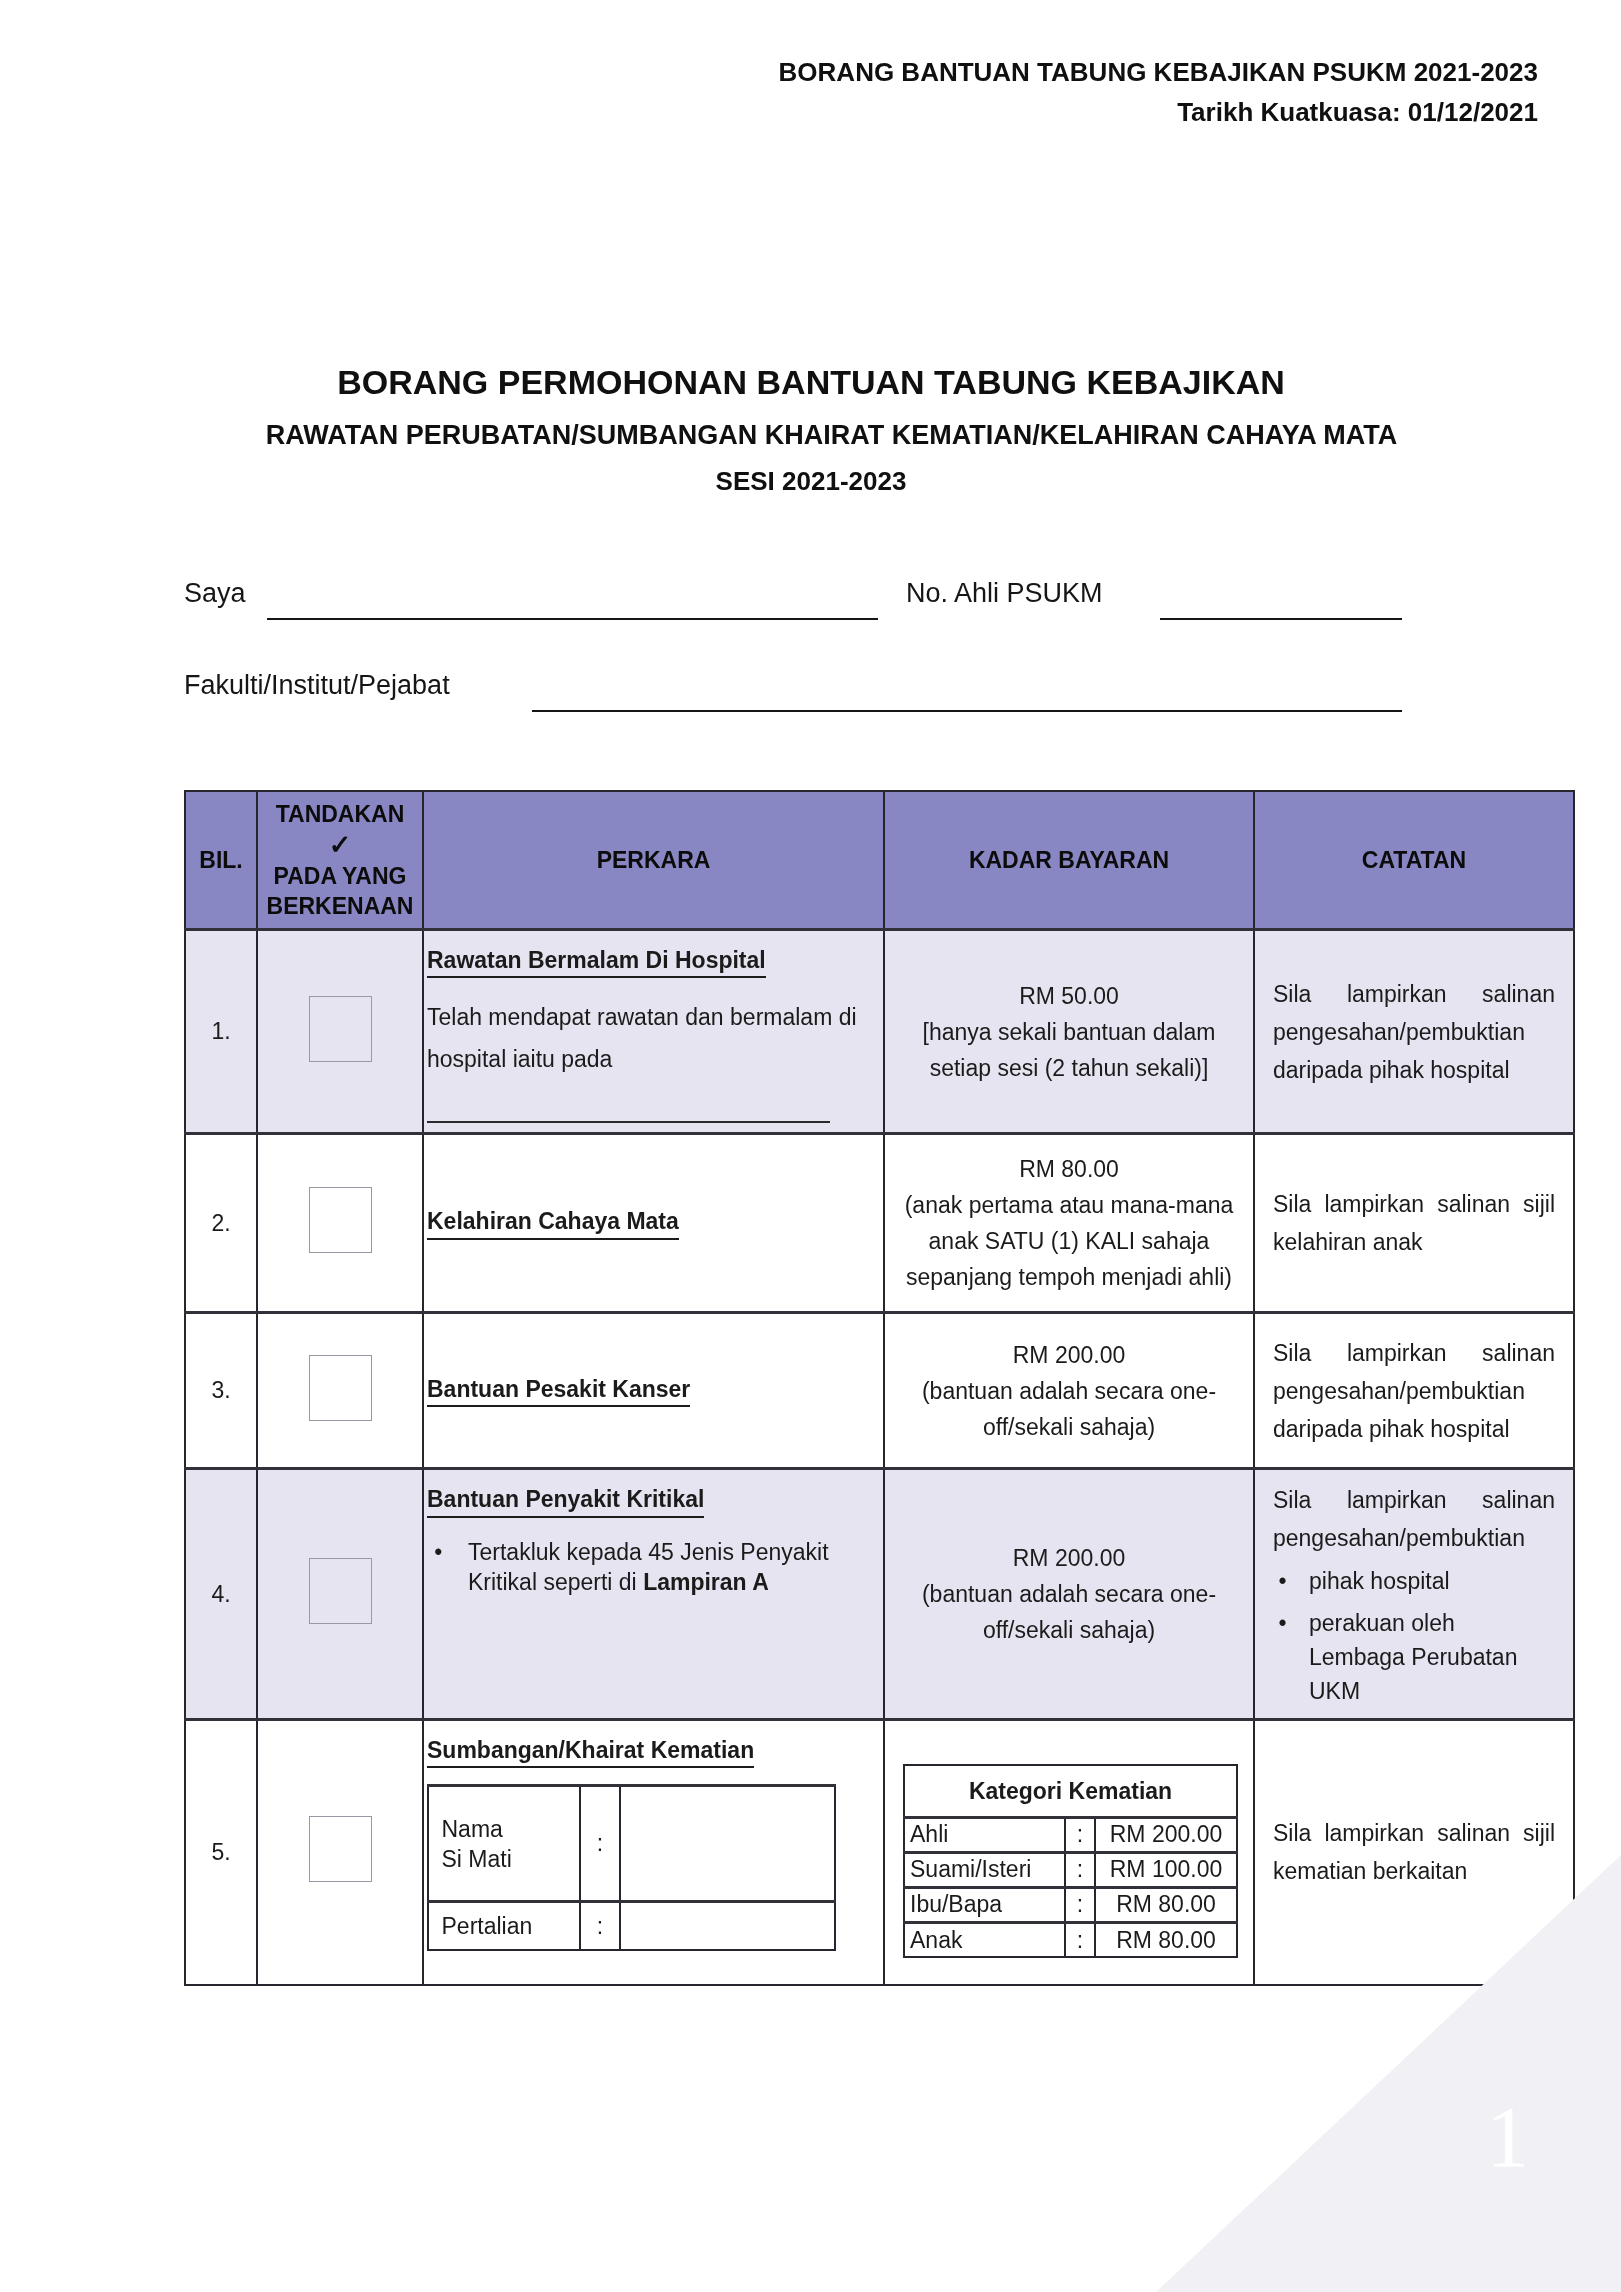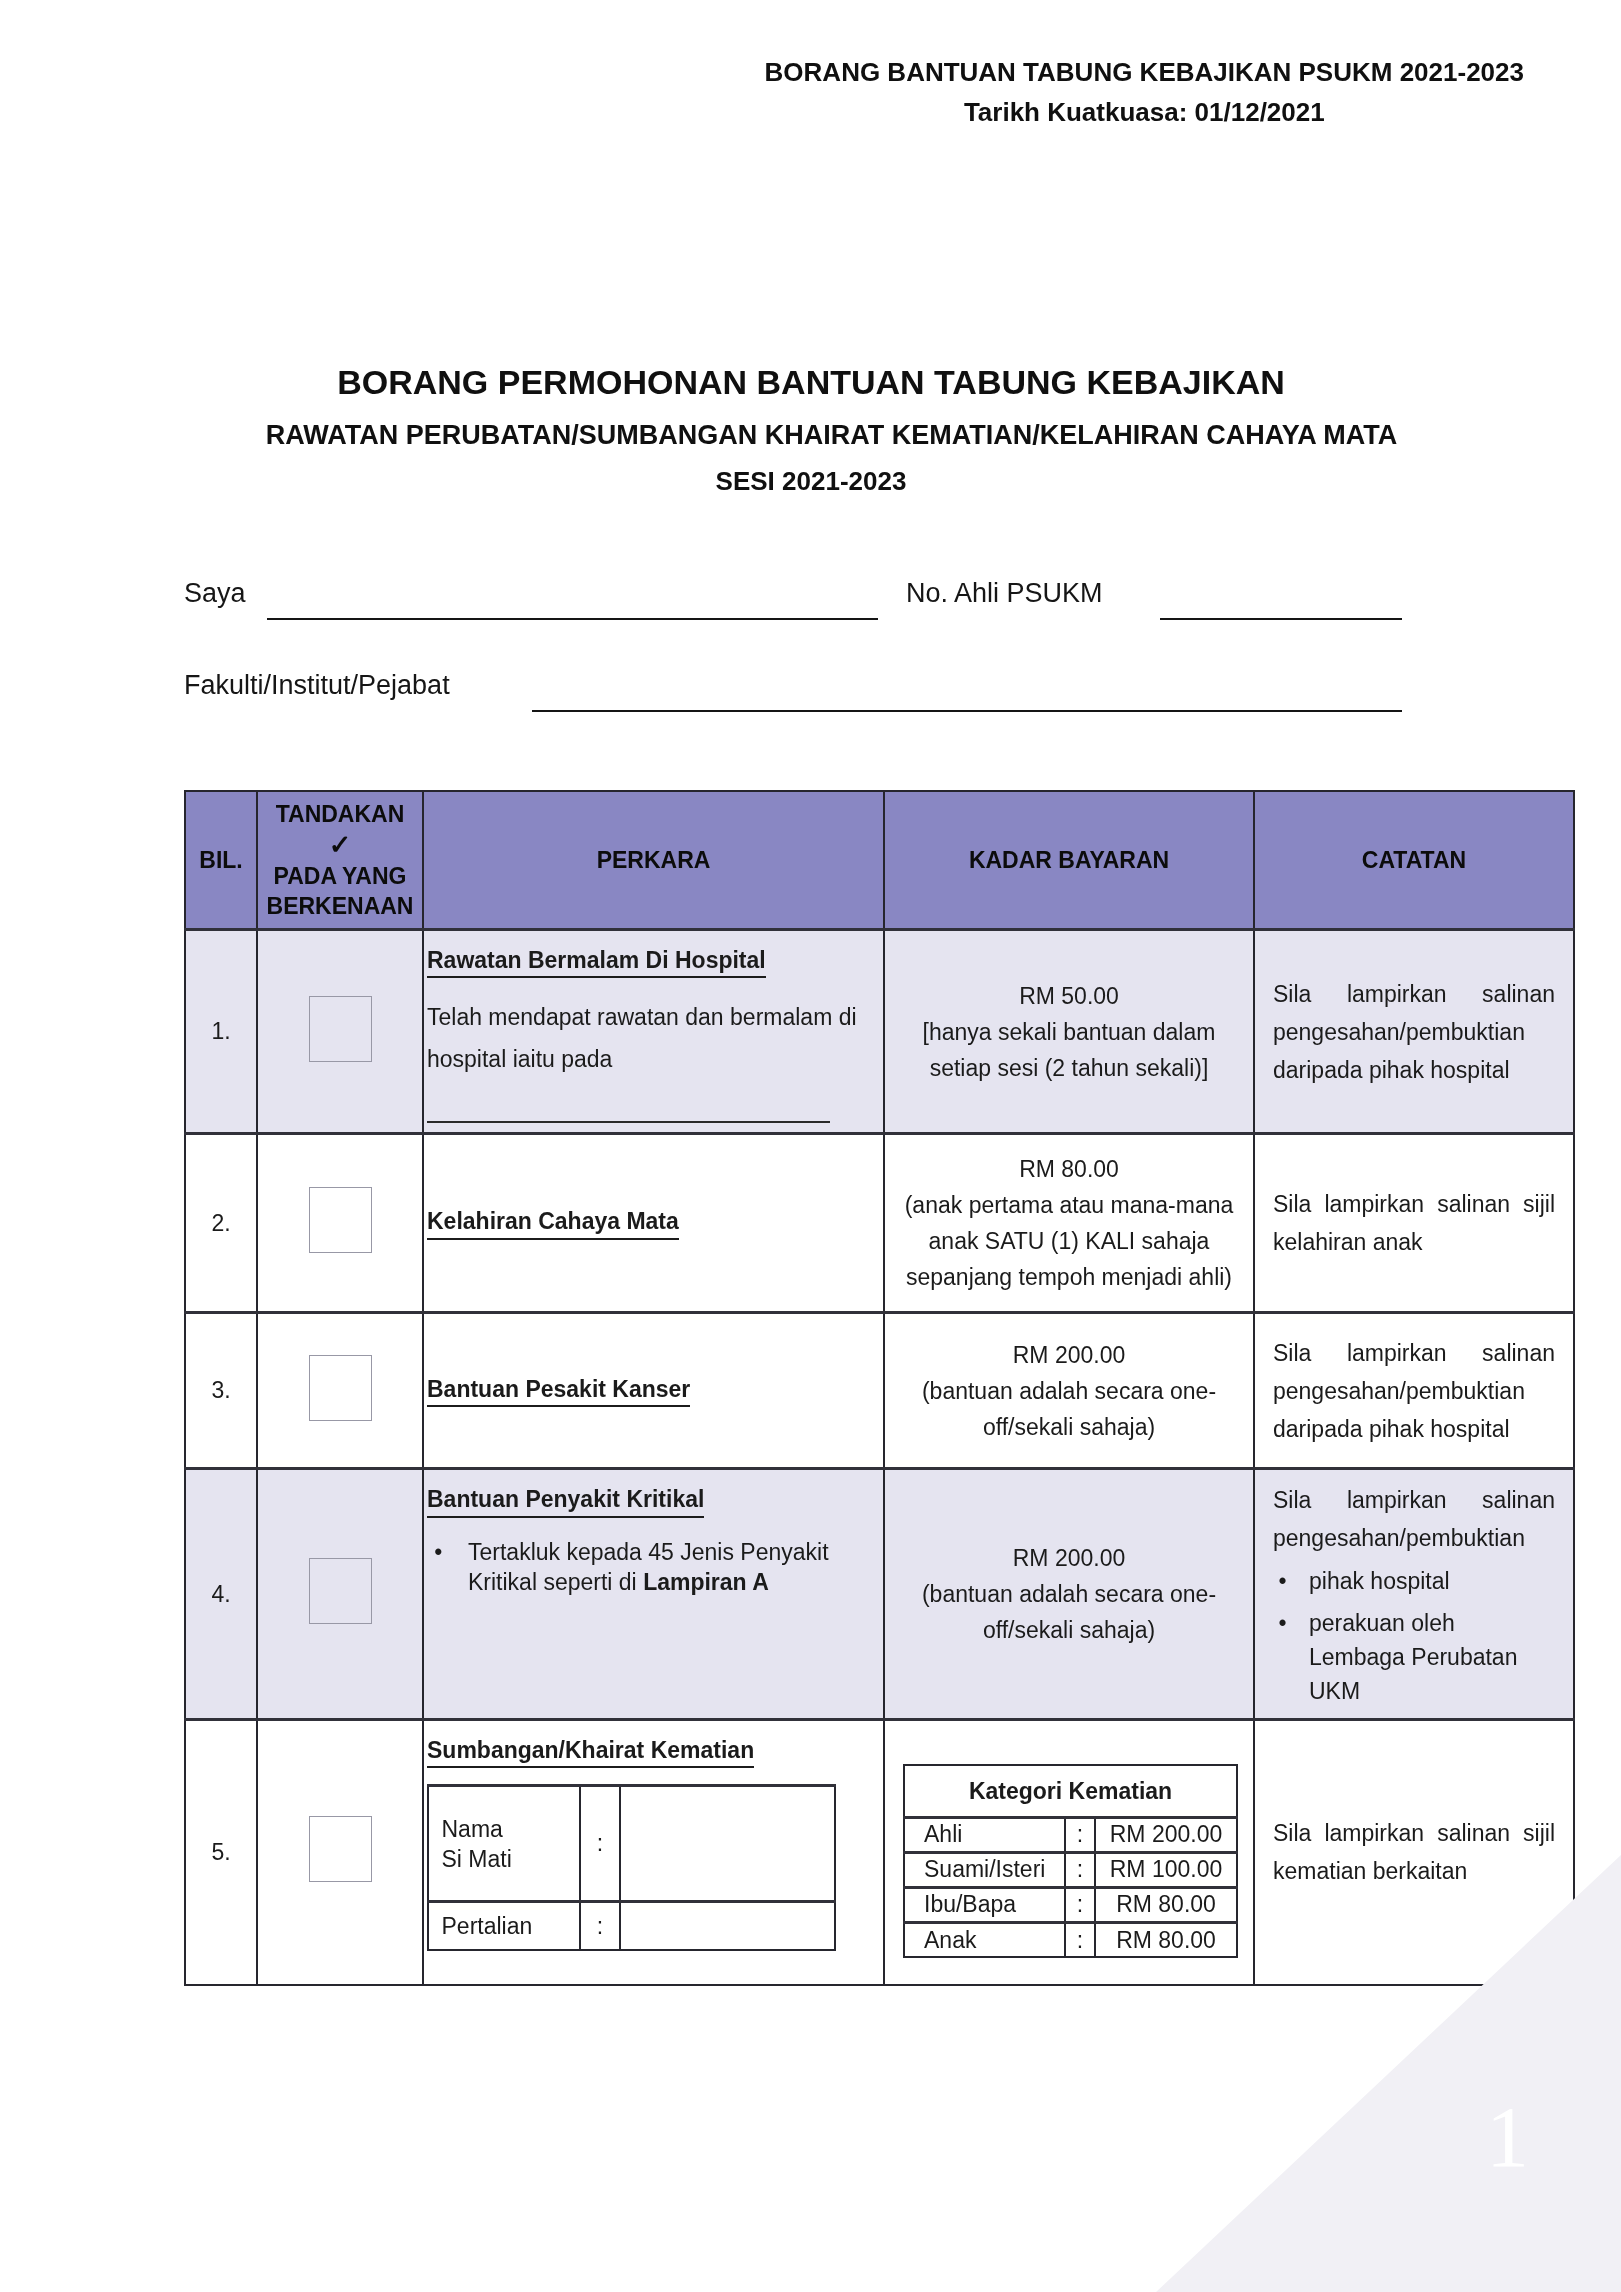--- a/index.html
+++ b/index.html
@@ -1,21 +1,21 @@
 <!DOCTYPE html>
 <html style="font-size:14.3px"><head>
 <meta charset="utf-8">
 <style>
   * { margin: 0; padding: 0; box-sizing: border-box; }
   html, body { width: 1622px; height: 2293px; background: #ffffff; }
   body { font-family: "Liberation Sans", sans-serif; color: #1e1e1e; }
   .page { position: relative; width: 1622px; height: 2293px; background: #ffffff; overflow: hidden; }
 
   
-  .doc-header { position: absolute; top: 52px; right: 98px; text-align: center;
+  .doc-header { position: absolute; top: 52px; right: 84px; text-align: right;
     font-weight: bold; font-size: 26px; line-height: 40px; color: #101010; }
 
   
   .logo-block { position: absolute; top: 158px; left: 0; right: 0; text-align: center; }
   .logo-mark { display: block; margin: 0 auto; }
   .logo-wordmark { font-family: "Liberation Serif", serif; font-weight: bold; font-size: 48px;
     line-height: 48px; color: #c01e25; letter-spacing: 1.8px; margin-top: -3.6px; }
   .logo-sub1 { font-size: 11.6px; letter-spacing: 3.6px; color: #55504e; line-height: 15px; margin-top: 1.8px; }
   .logo-sub2 { font-size: 8px; letter-spacing: 1.8px; color: #97826b; line-height: 10.7px; }
 
@@ -83,21 +83,21 @@
   .nama-table col.nc-1 { width: 152px; } .nama-table col.nc-2 { width: 40px; } .nama-table col.nc-3 { width: 215px; }
   .nama-table .n-label { padding-left: 12.5px; line-height: 30px; }
   .nama-table .n-colon { text-align: center; }
 
   .kategori-wrap { margin: 36px auto 0 auto; width: 333px; }
   .kategori-table { border-collapse: collapse; table-layout: fixed; width: 333px; background: #ffffff; }
   .kategori-table, .kategori-table td, .kategori-table th { border: 2.2px solid #26262e; }
   .kategori-table col.kc-1 { width: 161px; } .kategori-table col.kc-2 { width: 30px; } .kategori-table col.kc-3 { width: 142px; }
   .kategori-table th { font-weight: bold; text-align: center; height: 52px; font-size: 23px; }
   .kategori-table td { height: 35px; line-height: 27px; }
-  .kategori-table .k-label { padding-left: 19px; text-align: left; }
+  .kategori-table .k-label { padding-left: 5px; text-align: left; }
   .kategori-table .k-colon { text-align: center; }
   .kategori-table .k-amount { text-align: center; }
 
   
   .corner-triangle { position: absolute; left: 1155px; top: 1854px; width: 467px; height: 439px;
     background: #f1f0f5; clip-path: polygon(100% 0%, 100% 100%, 0% 100%); }
   .page-number { position: absolute; right: 93px; bottom: 106px;
     font-family: "Liberation Serif", serif; font-size: 86px; color: #ffffff; }
 </style>
 </head>

